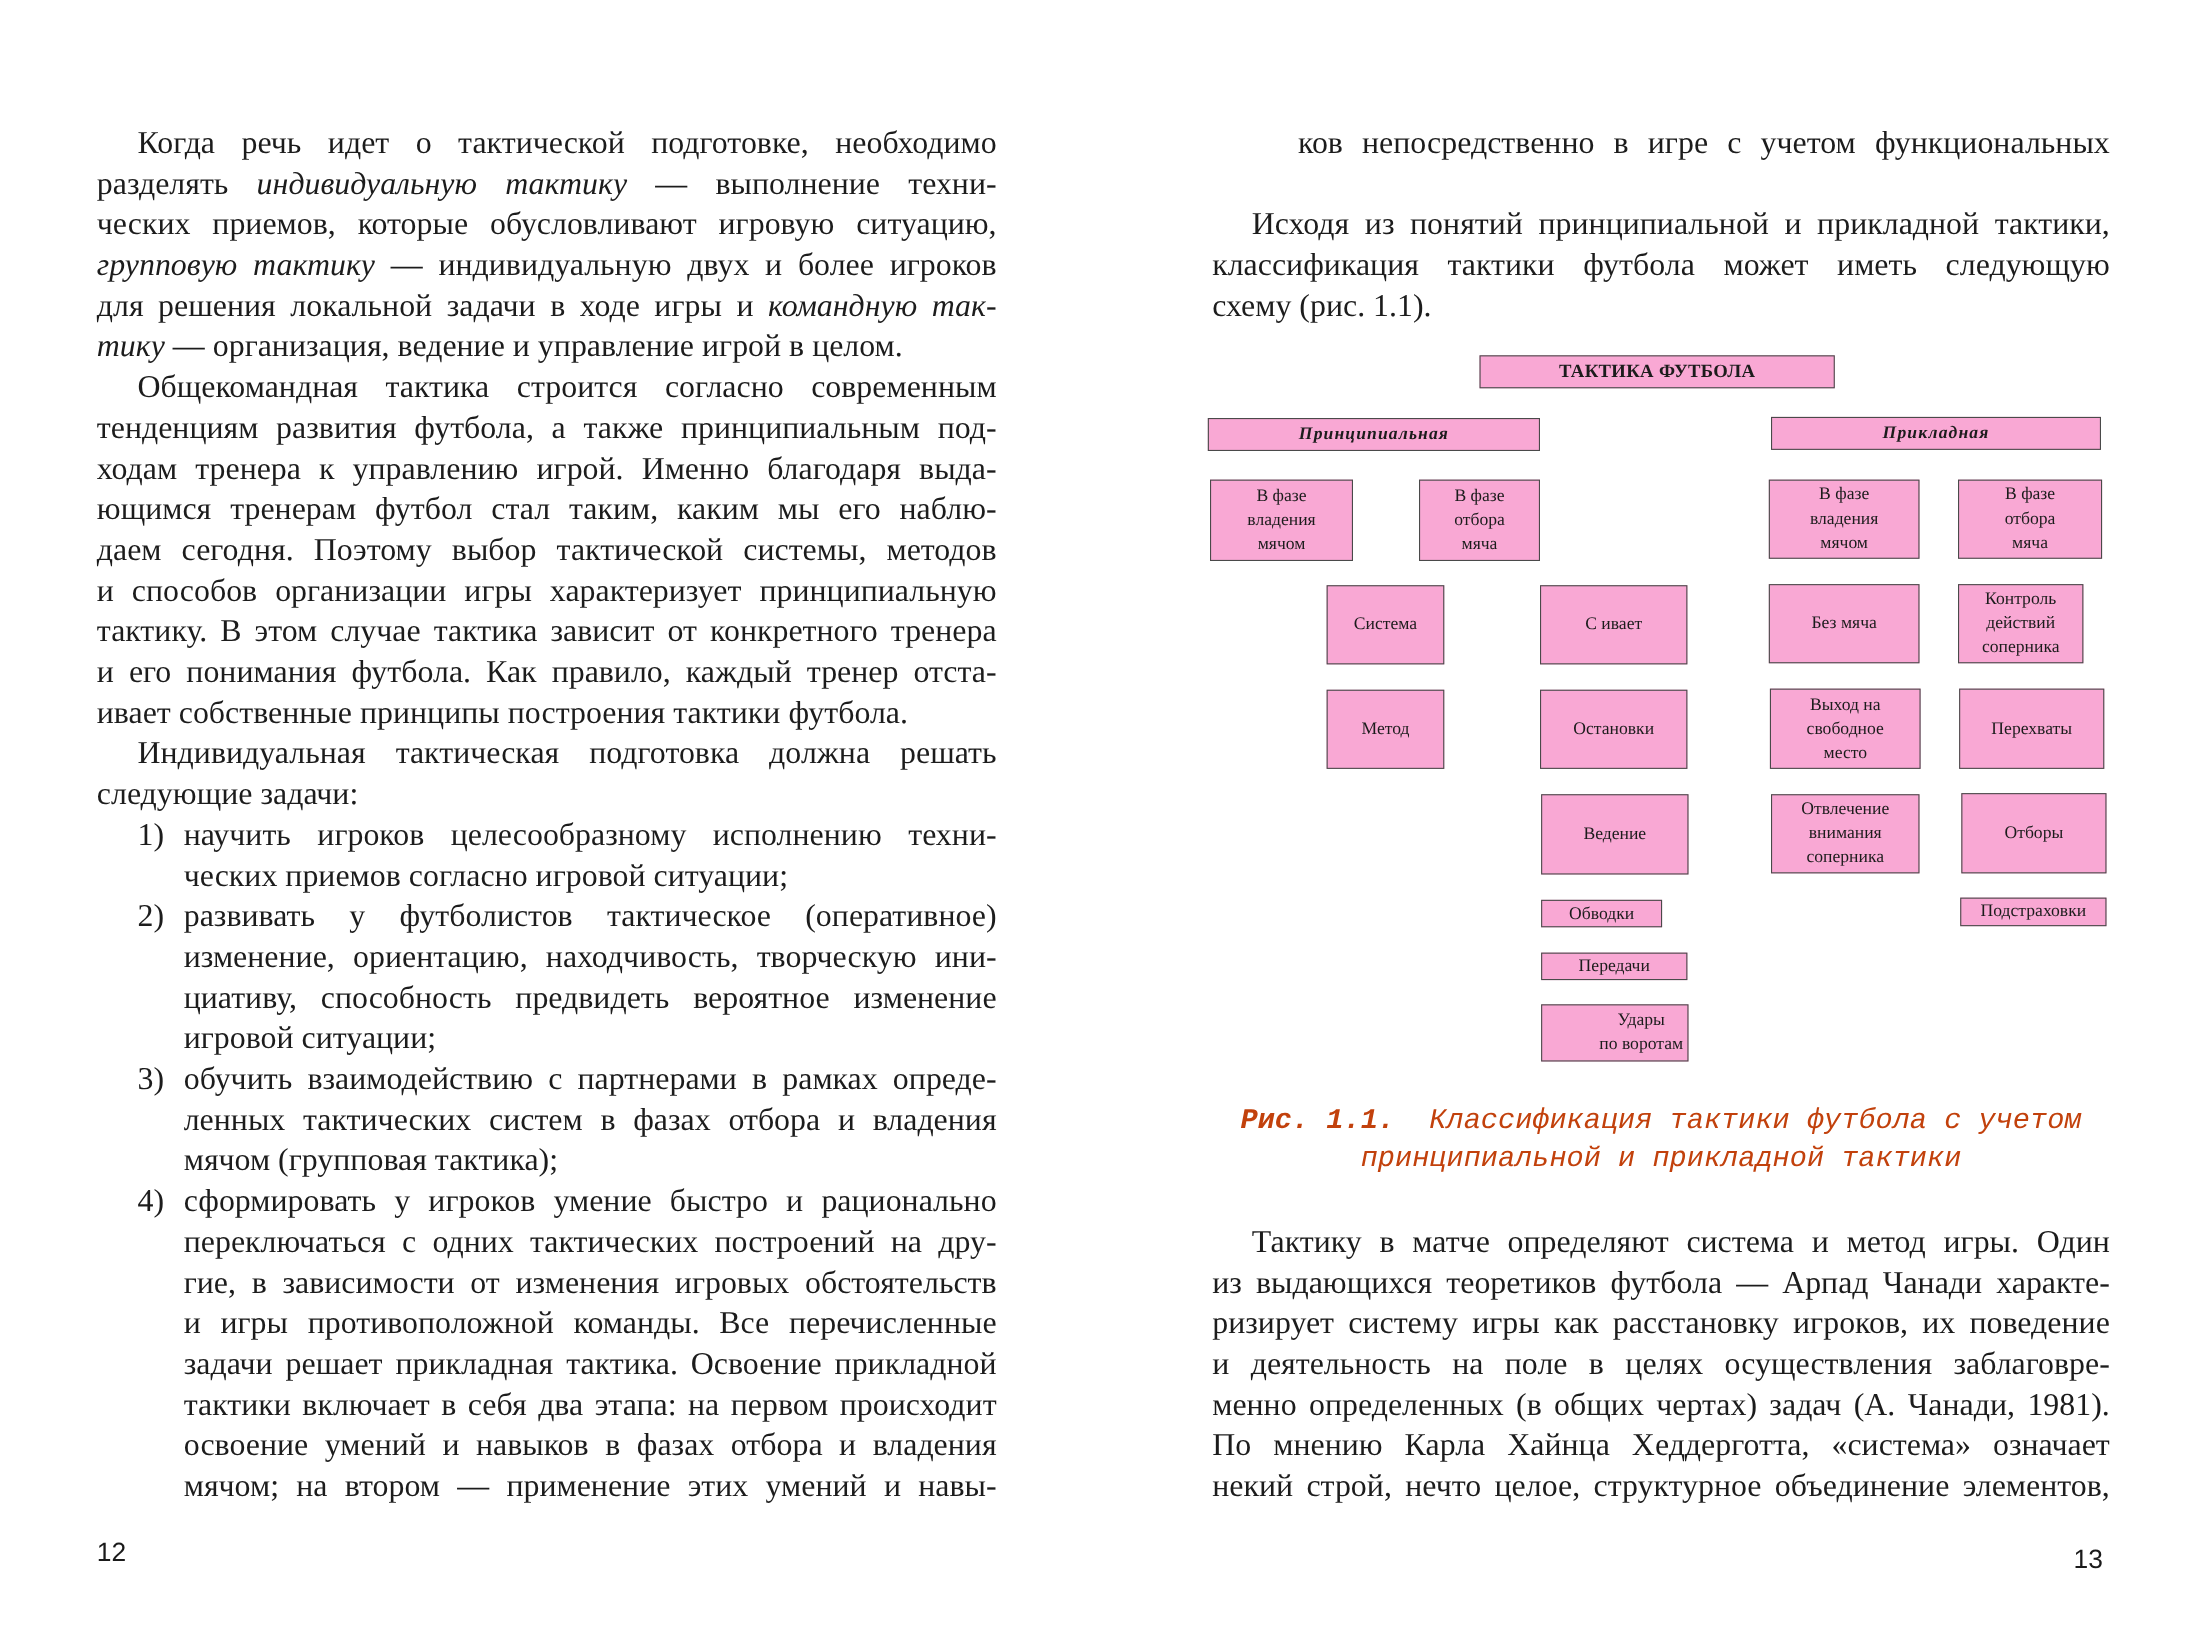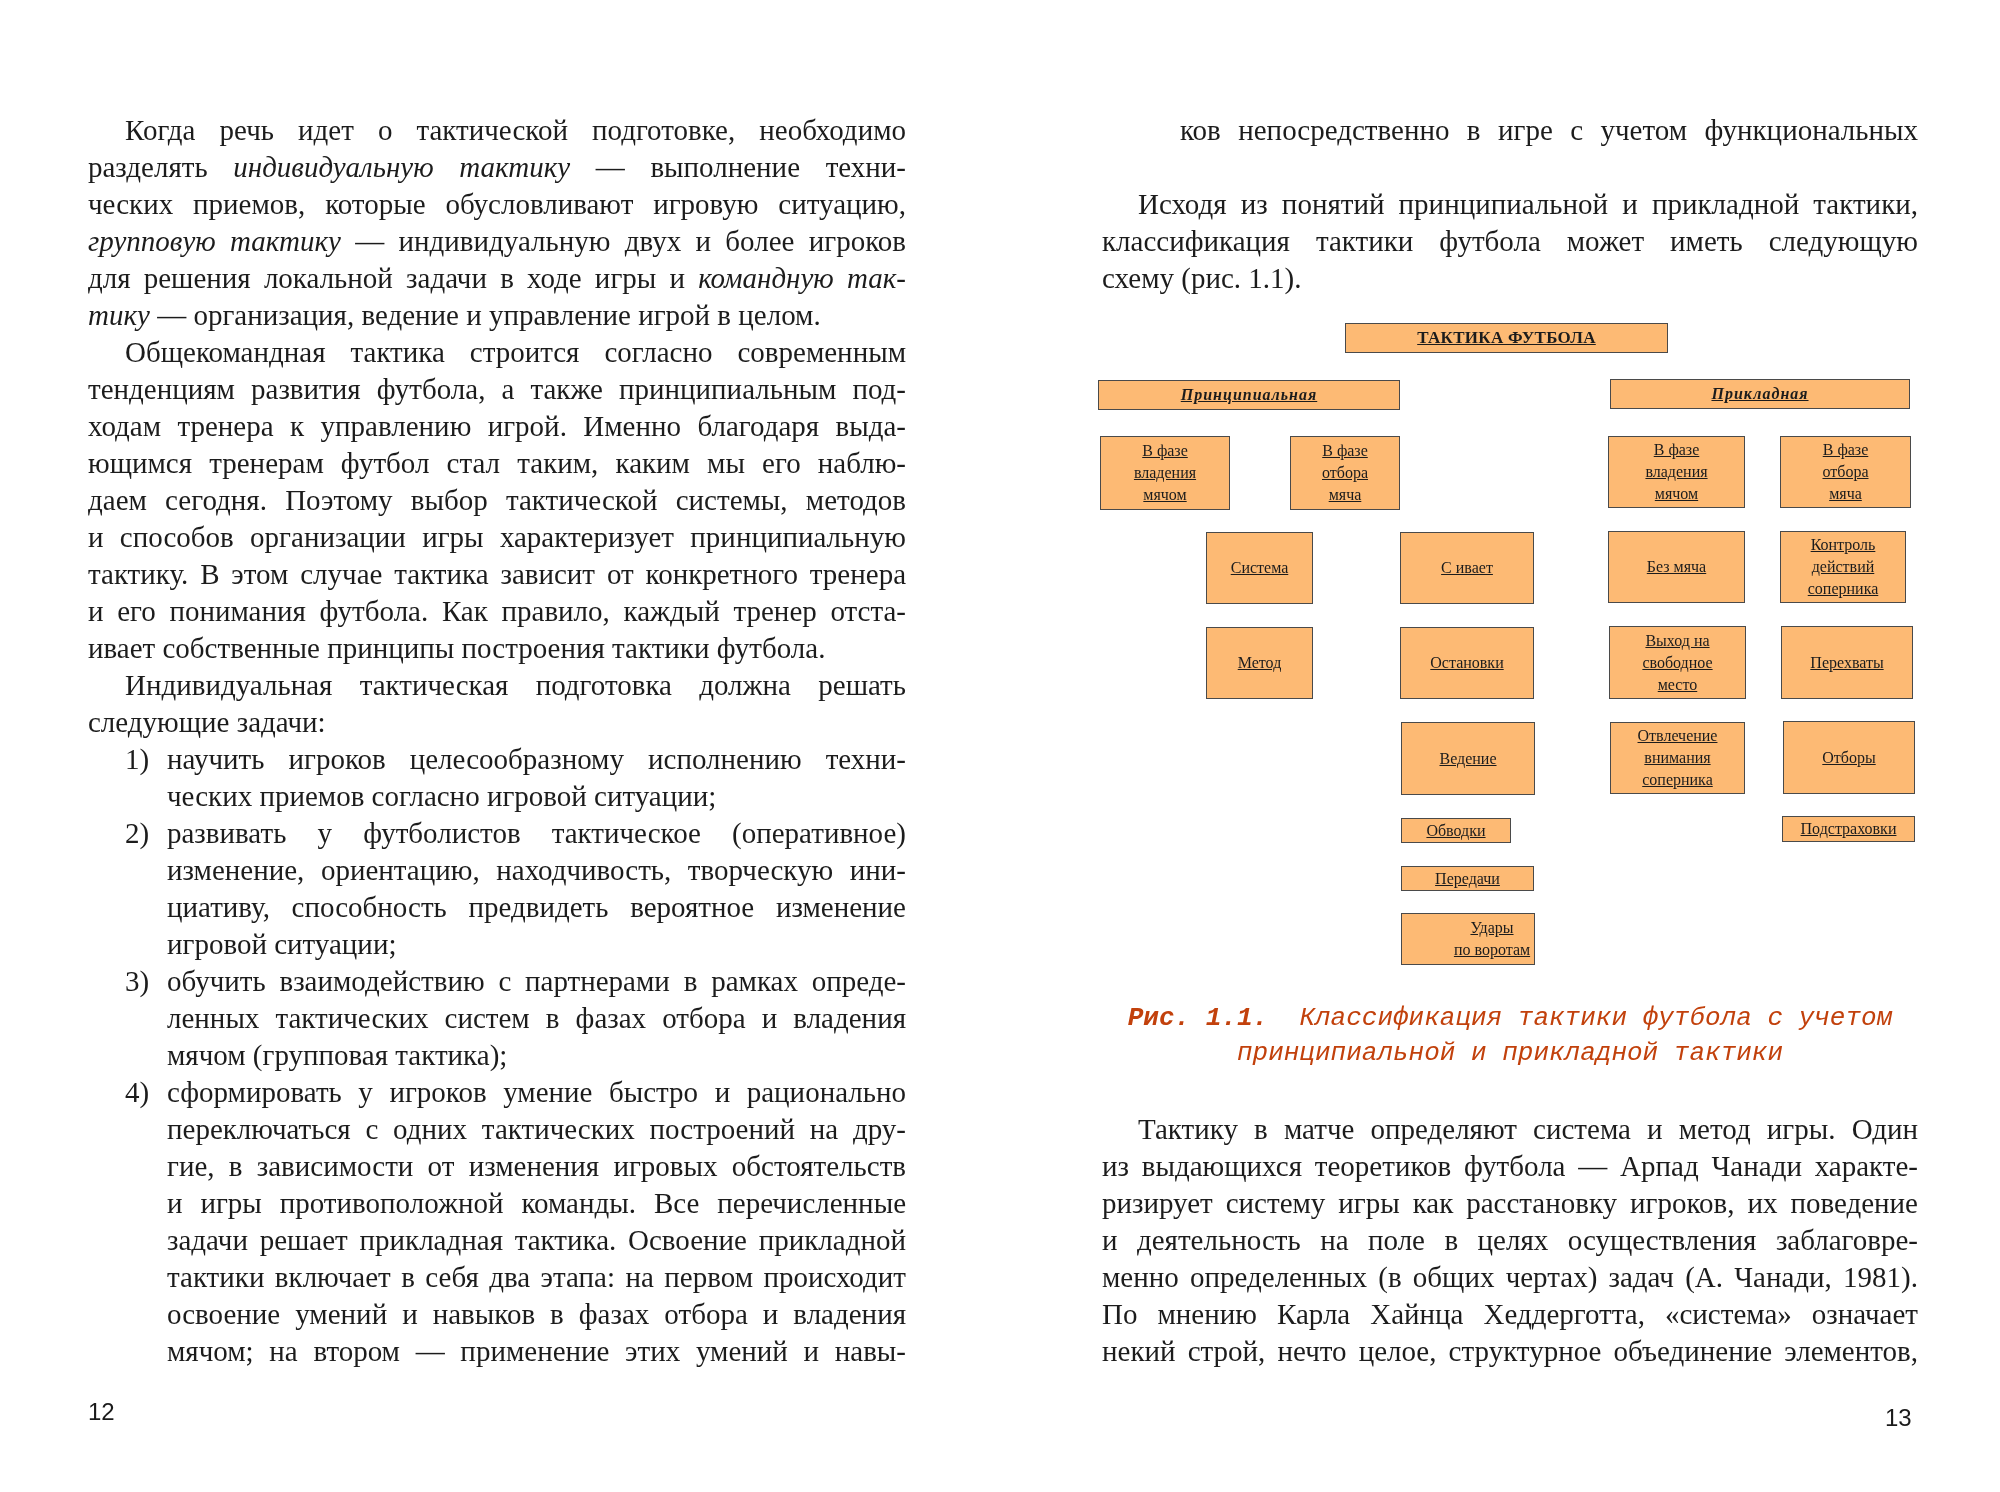--- a/index.html
+++ b/index.html
@@ -28,27 +28,26 @@
   .pagenum {
     position: absolute;
     font-family: "Liberation Sans", "DejaVu Sans", sans-serif;
     font-size: 24px; color: #1a1a1a;
   }
   
   .dbox {
     position: absolute;
     border: 1.6px solid #4a4a4a;
     box-sizing: border-box;
-    background: #fdba74;
+    background: #f9a8d4;
     display: flex; align-items: center; justify-content: center;
     text-align: center;
     font-family: "Liberation Serif", "DejaVu Serif", serif;
     font-size: 16px; line-height: 22px; color: #1c1c1c;
     white-space: pre-line;
-    text-decoration: underline;
   }
   .dbox.title { font-weight: bold; font-size: 17px; letter-spacing: 0.3px; }
   .dbox.cat { font-weight: bold; font-style: italic; font-size: 16px; letter-spacing: 1px; }
   .caption {
     position: absolute;
     font-family: Liberation Mono, monospace;
     font-size: 26px; line-height: 35px; color: #c2410c;
     text-align: center; font-style: italic;
   }
   .caption b { font-style: italic; }
@@ -150,21 +149,21 @@
 по воротам</div>
 
     <div class="dbox" style="left:608px;top:531px;width:137px;height:72px;">Без мяча</div>
     <div class="dbox" style="left:609px;top:626px;width:137px;height:73px;">Выход на
 свободное
 место</div>
     <div class="dbox" style="left:610px;top:722px;width:135px;height:72px;">Отвлечение
 внимания
 соперника</div>
 
-    <div class="dbox" style="left:780px;top:531px;width:126px;height:72px;text-align:center;">Контроль
+    <div class="dbox" style="left:780px;top:531px;width:114px;height:72px;text-align:center;">Контроль
 действий
 соперника</div>
     <div class="dbox" style="left:781px;top:626px;width:132px;height:73px;">Перехваты</div>
     <div class="dbox" style="left:783px;top:721px;width:132px;height:73px;">Отборы</div>
     <div class="dbox" style="left:782px;top:816px;width:133px;height:26px;">Подстраховки</div>
   </div>
 
   <div class="caption" style="left:100px;top:1001px;width:820px;">
     <div><b>Рис. 1.1.</b>&nbsp;&nbsp;<span>Классификация тактики футбола с учетом</span></div>
     <div>принципиальной и прикладной тактики</div>

